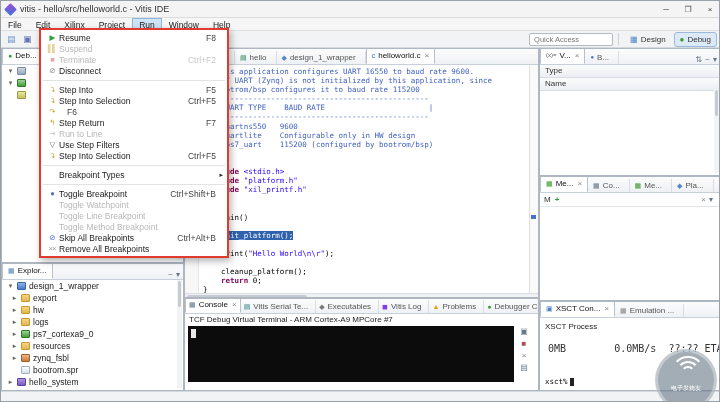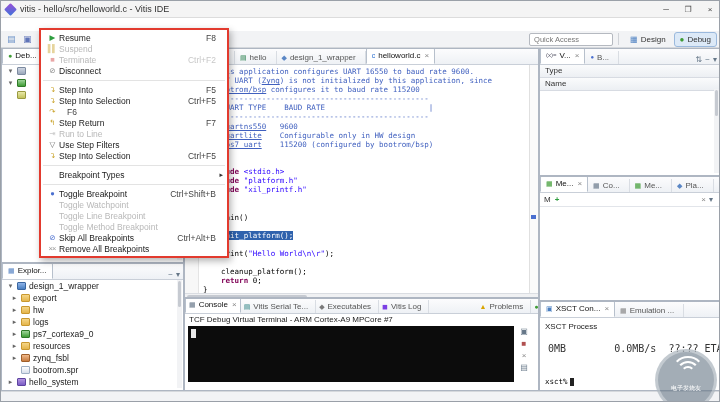--- a/index.html
+++ b/index.html
@@ -44,21 +44,21 @@
   .i-app{background:linear-gradient(#f0b98a,#c77b3f);border:1px solid #a05f2a;box-sizing:border-box;}
   .i-target{background:linear-gradient(#cfd6e2,#9aa7ba);border:1px solid #7c8aa0;box-sizing:border-box;}
   .i-thread{background:linear-gradient(#e8e8a8,#c2c25e);border:1px solid #9a9a40;box-sizing:border-box;}
   
   #editor{left:183px;top:47px;width:355px;height:250px;}
   #code-wrap{position:relative;display:flex;height:228px;}
   #gutter{width:13px;background:#f7f7f7;border-right:1px solid #e4e4e4;}
   #code{flex:1;padding:2px 0 0 4px;font-family:"DejaVu Sans Mono",monospace;font-size:7.5px;overflow:hidden;}
   .code-line{white-space:pre;height:9.1px;line-height:9.1px;}
   .tk-cmt{color:#4060bf;}
-  .tk-cmtu{color:#4060bf;text-decoration:underline;}
+  .tk-cmtu{color:#4060bf;}
   .tk-dir{color:#7f0055;font-weight:bold;}
   .tk-str{color:#2a00ff;}
   .tk-kw{color:#7f0055;font-weight:bold;}
   .tk-pln{color:#000;}
   .tk-sel{background:#2f62ad;color:#fff;}
   #overview-ruler{width:8px;background:#fafafa;border-left:1px solid #e0e0e0;position:relative;}
   #ruler-mark{position:absolute;left:1px;top:150px;width:5px;height:4px;background:#4a6fd0;}
   #hscroll{height:6px;background:#f0f1f3;border-top:1px solid #dadde2;position:relative;}
   #hscroll .thumb{position:absolute;left:2px;top:1px;width:120px;height:4px;background:#c6cad1;border-radius:2px;}
   
@@ -111,20 +111,36 @@
   <div id="titlebar">
     <span id="app-logo"></span>
     <span>vitis - hello/src/helloworld.c - Vitis IDE</span>
     <span id="win-controls">
       <span class="winbtn">─</span>
       <span class="winbtn">❐</span>
       <span class="winbtn">×</span>
     </span>
   </div>
 
+  <div id="menubar">
+
+      <span class="mb-item">File</span>
+
+      <span class="mb-item">Edit</span>
+
+      <span class="mb-item">Xilinx</span>
+
+      <span class="mb-item">Project</span>
+
+      <span class="mb-item open">Run</span>
+
+      <span class="mb-item">Window</span>
+
+      <span class="mb-item">Help</span>
+    </div>
 
   <div id="toolbar">
     <span style="display:flex;gap:3px;align-items:center;">
 
         <span class="tbi" style="color: rgb(111, 148, 201);">▤</span>
 
         <span class="tbi" style="color: rgb(95, 116, 184);">▣</span>
 
         <span class="tbi" style="color: rgb(138, 122, 74);">*</span>
 
@@ -353,21 +369,21 @@
             <span>Executables</span>
             <span class="tclose"></span>
           </span>
 
           <span class="tab" style="padding:0 3px;">
             <span class="tic" style="color: rgb(123, 63, 228);">◼</span>
             <span>Vitis Log</span>
             <span class="tclose"></span>
           </span>
 
-          <span class="tab" style="padding:0 3px;margin-left:47px;">
+          <span class="tab" style="padding:0 3px;">
             <span class="tic" style="color: rgb(217, 164, 0);">▲</span>
             <span>Problems</span>
             <span class="tclose"></span>
           </span>
 
           <span class="tab" style="padding:0 3px;">
             <span class="tic" style="color: rgb(63, 156, 53);">●</span>
             <span>Debugger Co...</span>
             <span class="tclose"></span>
           </span>

